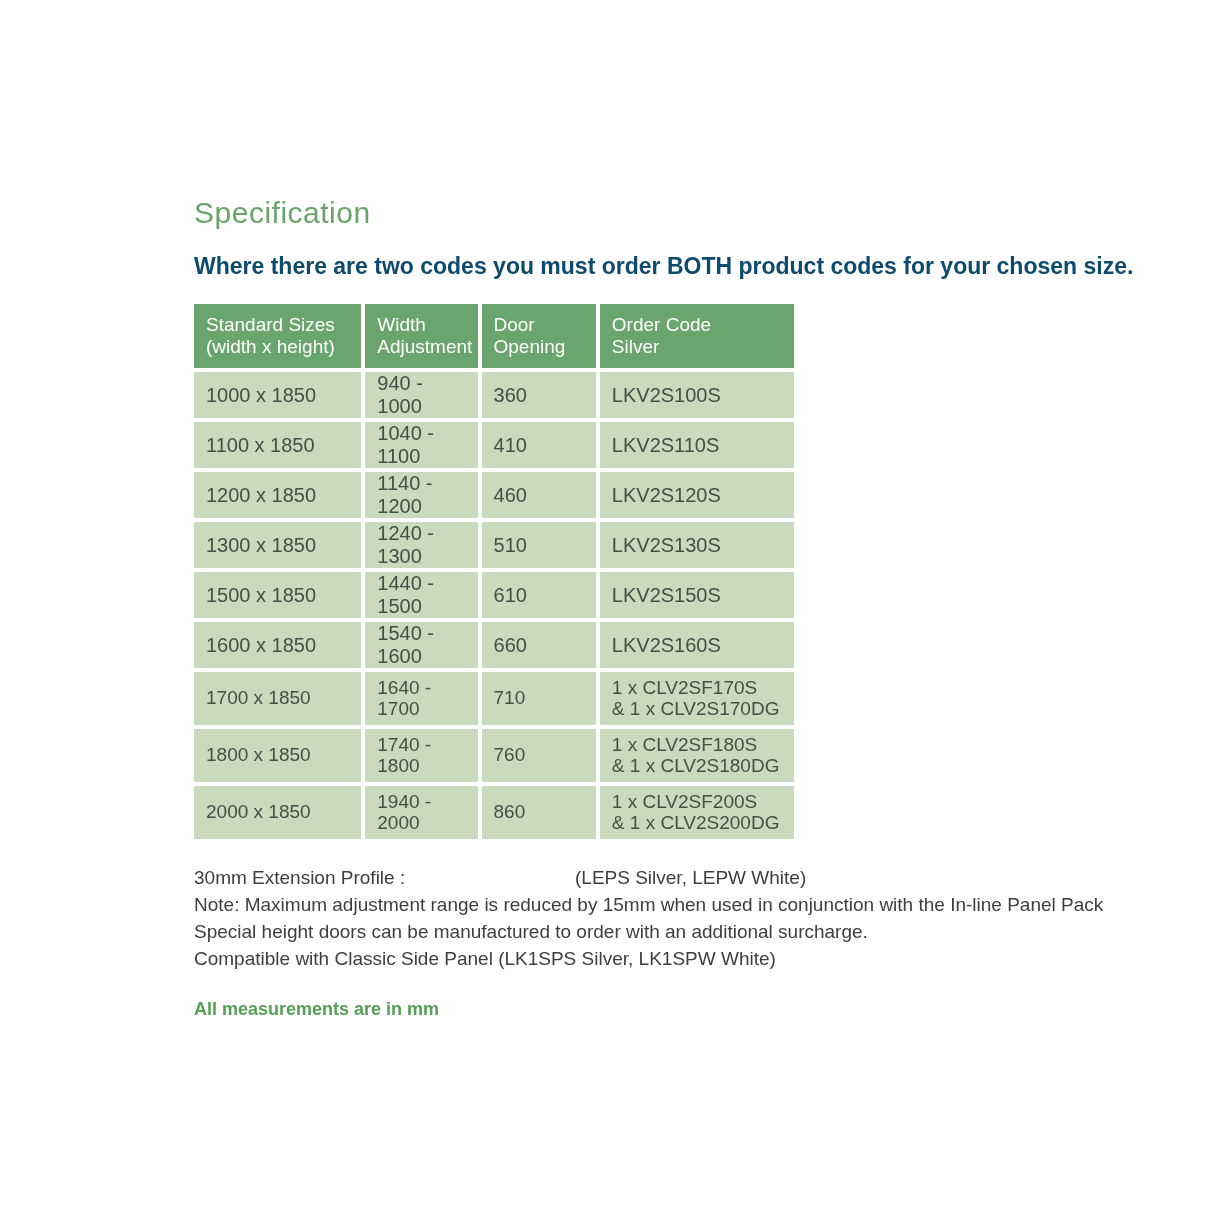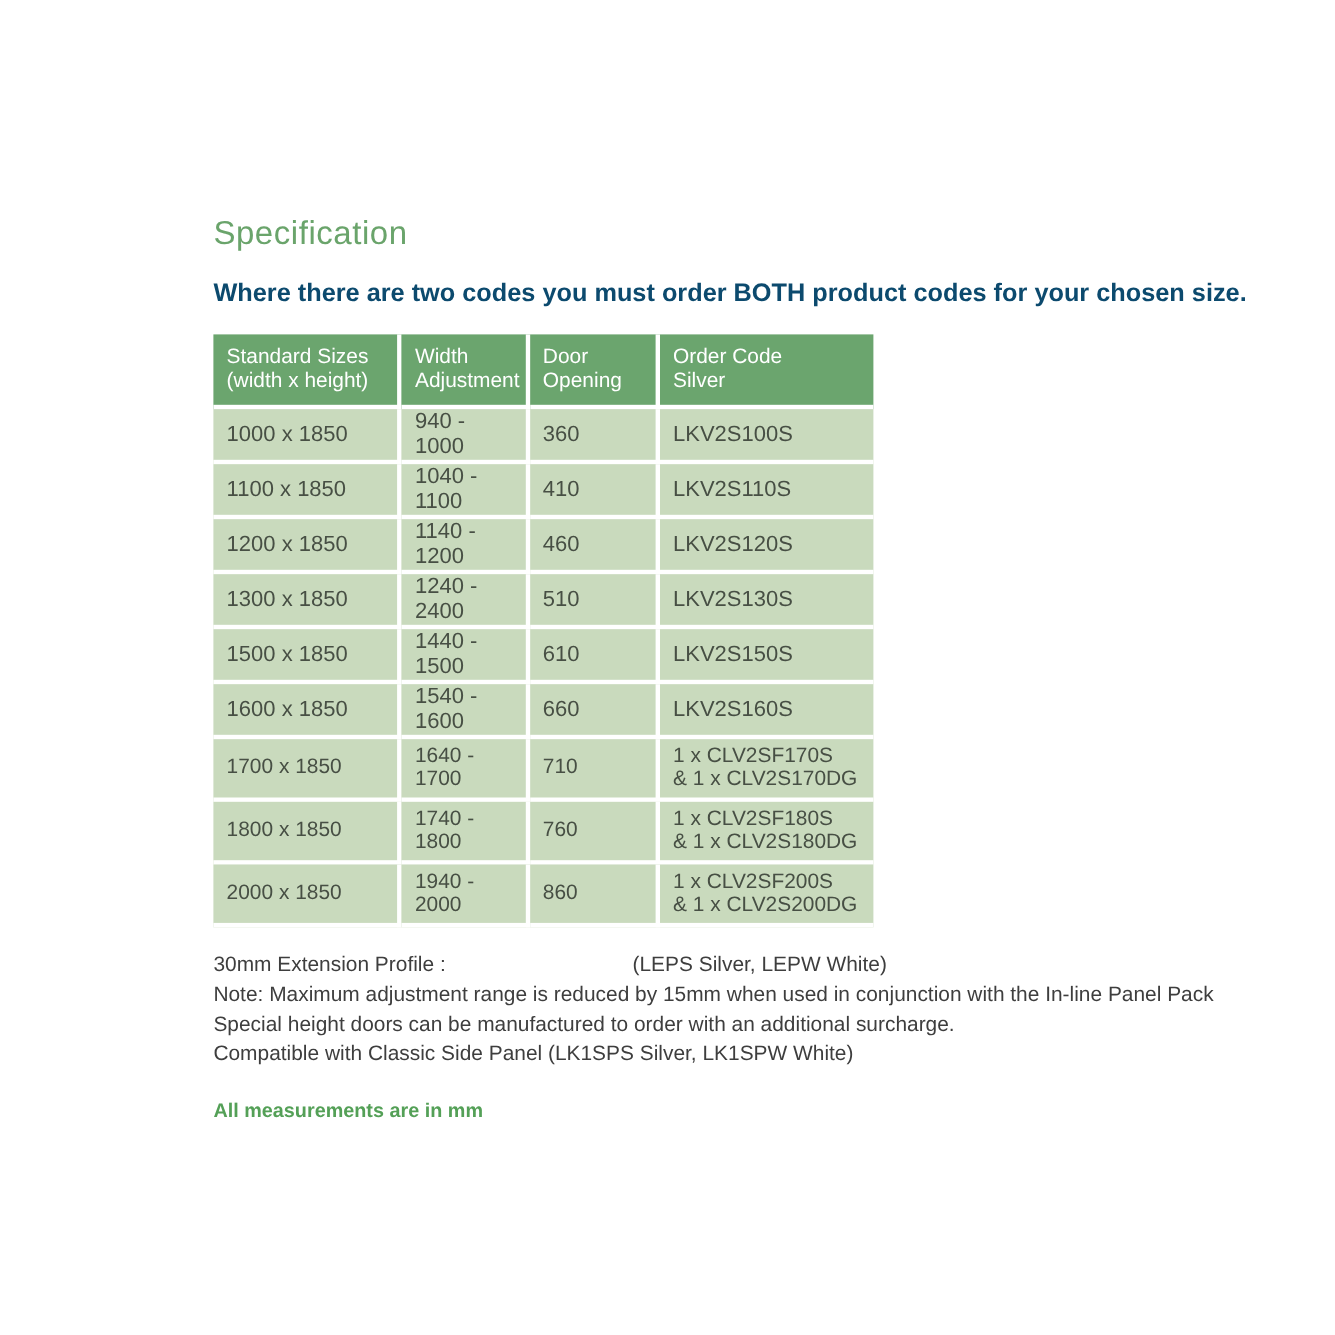--- a/index.html
+++ b/index.html
@@ -117,21 +117,21 @@
       <td>LKV2S110S</td>
     </tr>
     <tr class="r-single">
       <td>1200 x 1850</td>
       <td>1140 - 1200</td>
       <td>460</td>
       <td>LKV2S120S</td>
     </tr>
     <tr class="r-single">
       <td>1300 x 1850</td>
-      <td>1240 - 2400</td>
+      <td>1240 - 1300</td>
       <td>510</td>
       <td>LKV2S130S</td>
     </tr>
     <tr class="r-single">
       <td>1500 x 1850</td>
       <td>1440 - 1500</td>
       <td>610</td>
       <td>LKV2S150S</td>
     </tr>
     <tr class="r-single">

